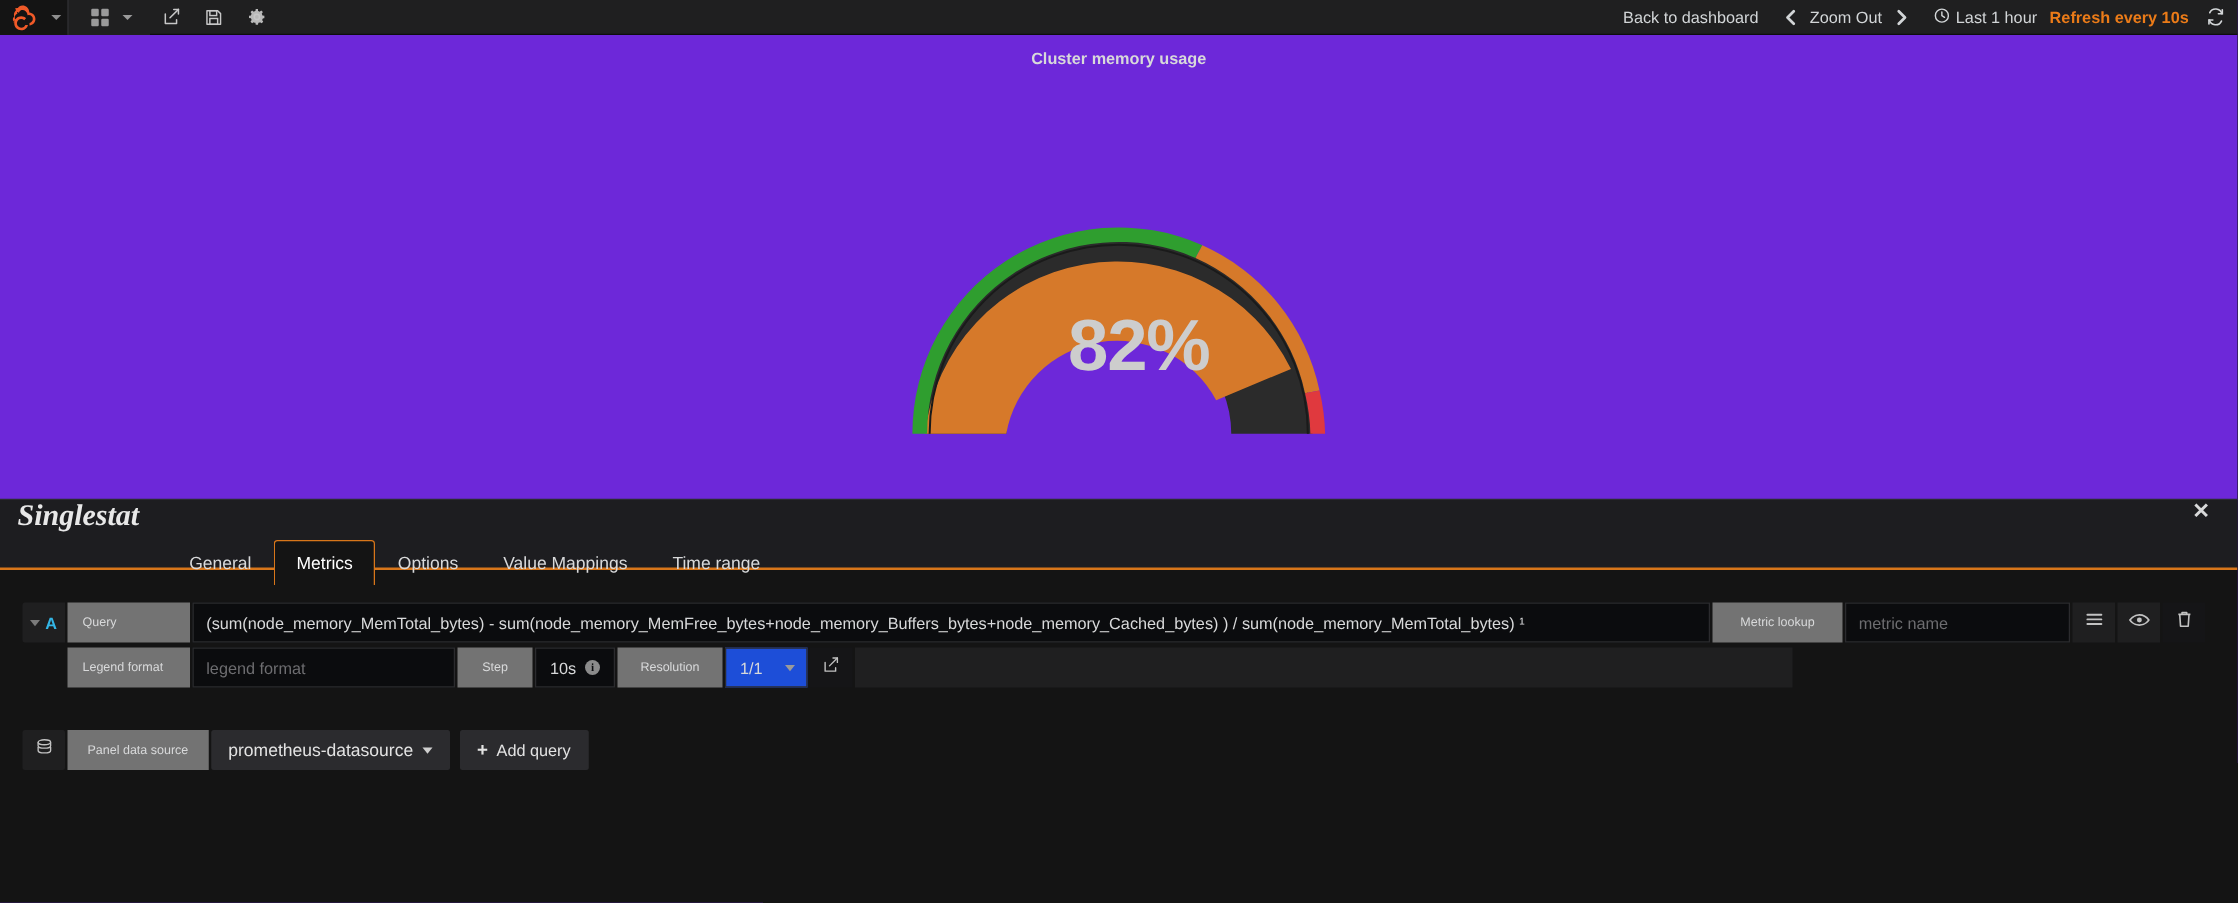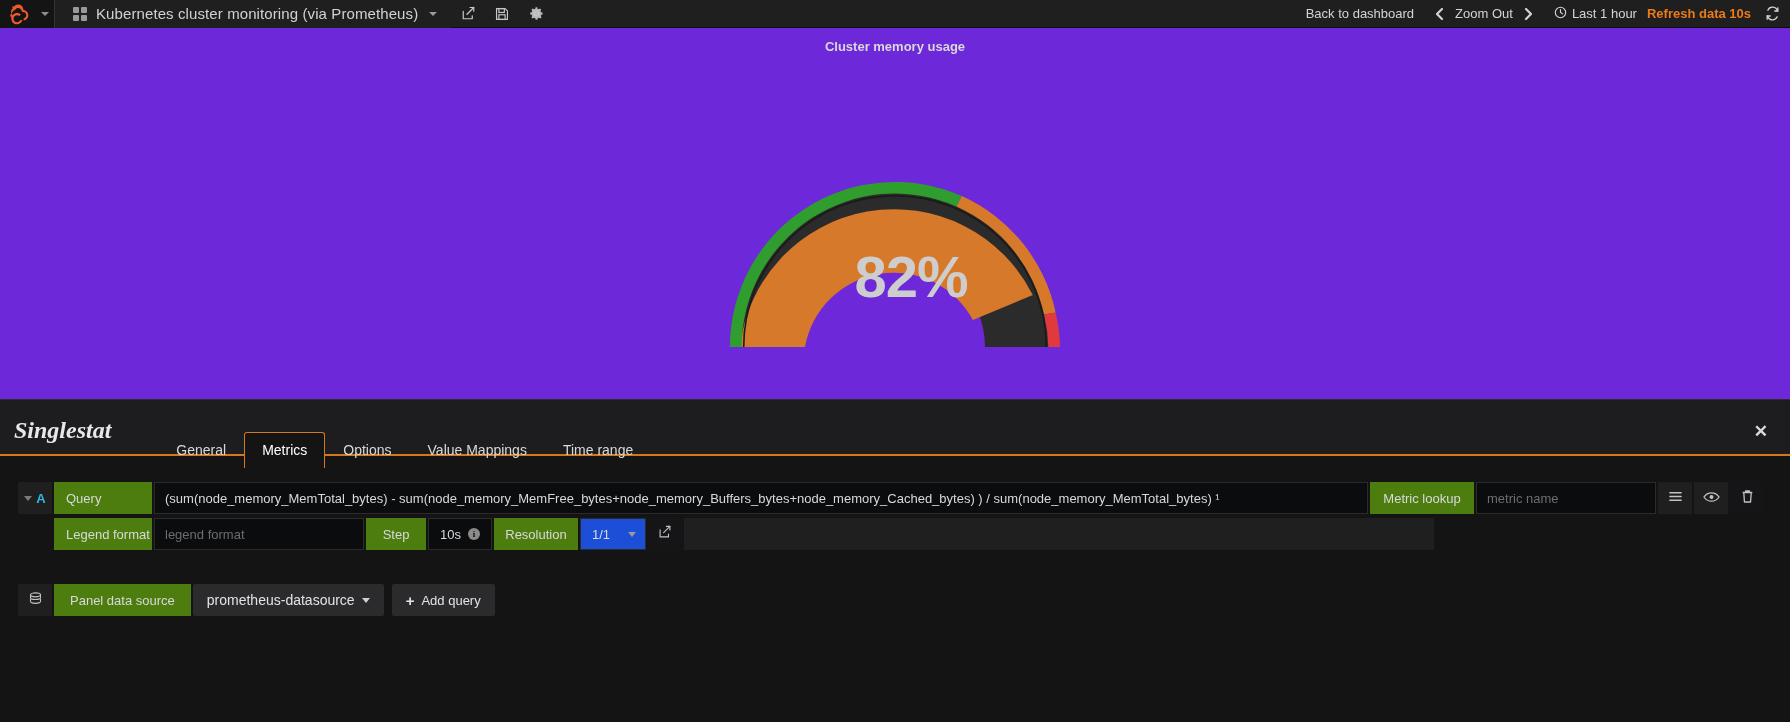--- a/index.html
+++ b/index.html
@@ -114,25 +114,24 @@
   }
 
   
   .editor {
     background: #141414;
     width: 100%;
     height: 322px;
     position: relative;
   }
   .tab-row {
-    height: 56px; display: flex; align-items: flex-end;
+    height: 56px; display: flex; 
     border-bottom: 2px solid #d8761a;
     position: relative;
     background: #1d1d20;
-    gap: 25px;
   }
   .editor-kind {
     font-family: "Liberation Serif", serif;
     font-style: italic; font-weight: bold;
     font-size: 24px; color: #e8e8e8;
     padding: 0 22px 10px 14px;
     white-space: nowrap;
   }
   .tabs { display: flex; align-items: flex-end; }
   .tab {
@@ -169,24 +168,24 @@
     border-radius: 2px 0 0 2px;
   }
   .qr-toggle .caret {
     width: 0; height: 0;
     border-left: 4px solid transparent;
     border-right: 4px solid transparent;
     border-top: 5px solid #7b7b7b;
   }
   .qr-refid { color: #33b5e5; font-size: 13px; font-weight: bold; }
   .label-box {
-    background: #4d7c0f;
+    background: #737373;
     display: flex; align-items: center;
     padding: 0 12px;
-    font-size: 13px; color: #d8d9da;
+    font-size: 10px; color: #d8d9da;
     white-space: nowrap;
     margin-left: 2px;
   }
   .input-box {
     background: #0b0c0e;
     border: 1px solid #2b2b2e;
     display: flex; align-items: center;
     padding: 0 10px;
     font-size: 13px;
     color: #d8d9da;
@@ -265,21 +264,20 @@
   </div>
   <div class="nav-sep"></div>
 
   <div class="nav-dash-block">
     <span class="dash-grid-icon">
       <i></i>
         <i></i>
         <i></i>
         <i></i>
     </span>
-    <span class="dash-title">Kubernetes cluster monitoring (via Prometheus)</span>
     <span class="dash-title-caret"></span>
   </div>
 
   <div class="nav-icon-btn">
     <span>
       <svg width="15" height="15" viewBox="0 0 20 20" fill="none" stroke="#c7c7c7" stroke-width="1.6">
         <path d="M3 7v10h12v-4" stroke-linecap="round" stroke-linejoin="round"></path>
         <path d="M8 11 L17 2" stroke-linecap="round"></path>
         <path d="M12 2h5v5" stroke-linecap="round" stroke-linejoin="round"></path>
       </svg>
@@ -318,21 +316,21 @@
     </span>
     <span class="time-range">
       <span>
         <svg width="13" height="13" viewBox="0 0 16 16" fill="none" stroke="#d2d5d7" stroke-width="1.4">
           <circle cx="8" cy="8" r="6.4"></circle>
             <path d="M8 4.4V8l2.6 1.7" stroke-linecap="round"></path>
         </svg>
       </span>
       <span>Last 1 hour</span>
     </span>
-    <span class="refresh-txt">Refresh data 10s</span>
+    <span class="refresh-txt">Refresh every 10s</span>
     <span class="refresh-icon">
       <svg width="15" height="15" viewBox="0 0 18 18" fill="none" stroke="#d2d5d7" stroke-width="1.6" stroke-linecap="round">
         <path d="M15 6A6.2 6.2 0 003.4 5"></path>
           <path d="M3 12a6.2 6.2 0 0011.6 1"></path>
         <path d="M15.4 2.2V6H11.7"></path>
           <path d="M2.6 15.8V12h3.7"></path>
       </svg>
     </span>
   </div>
 </div>

